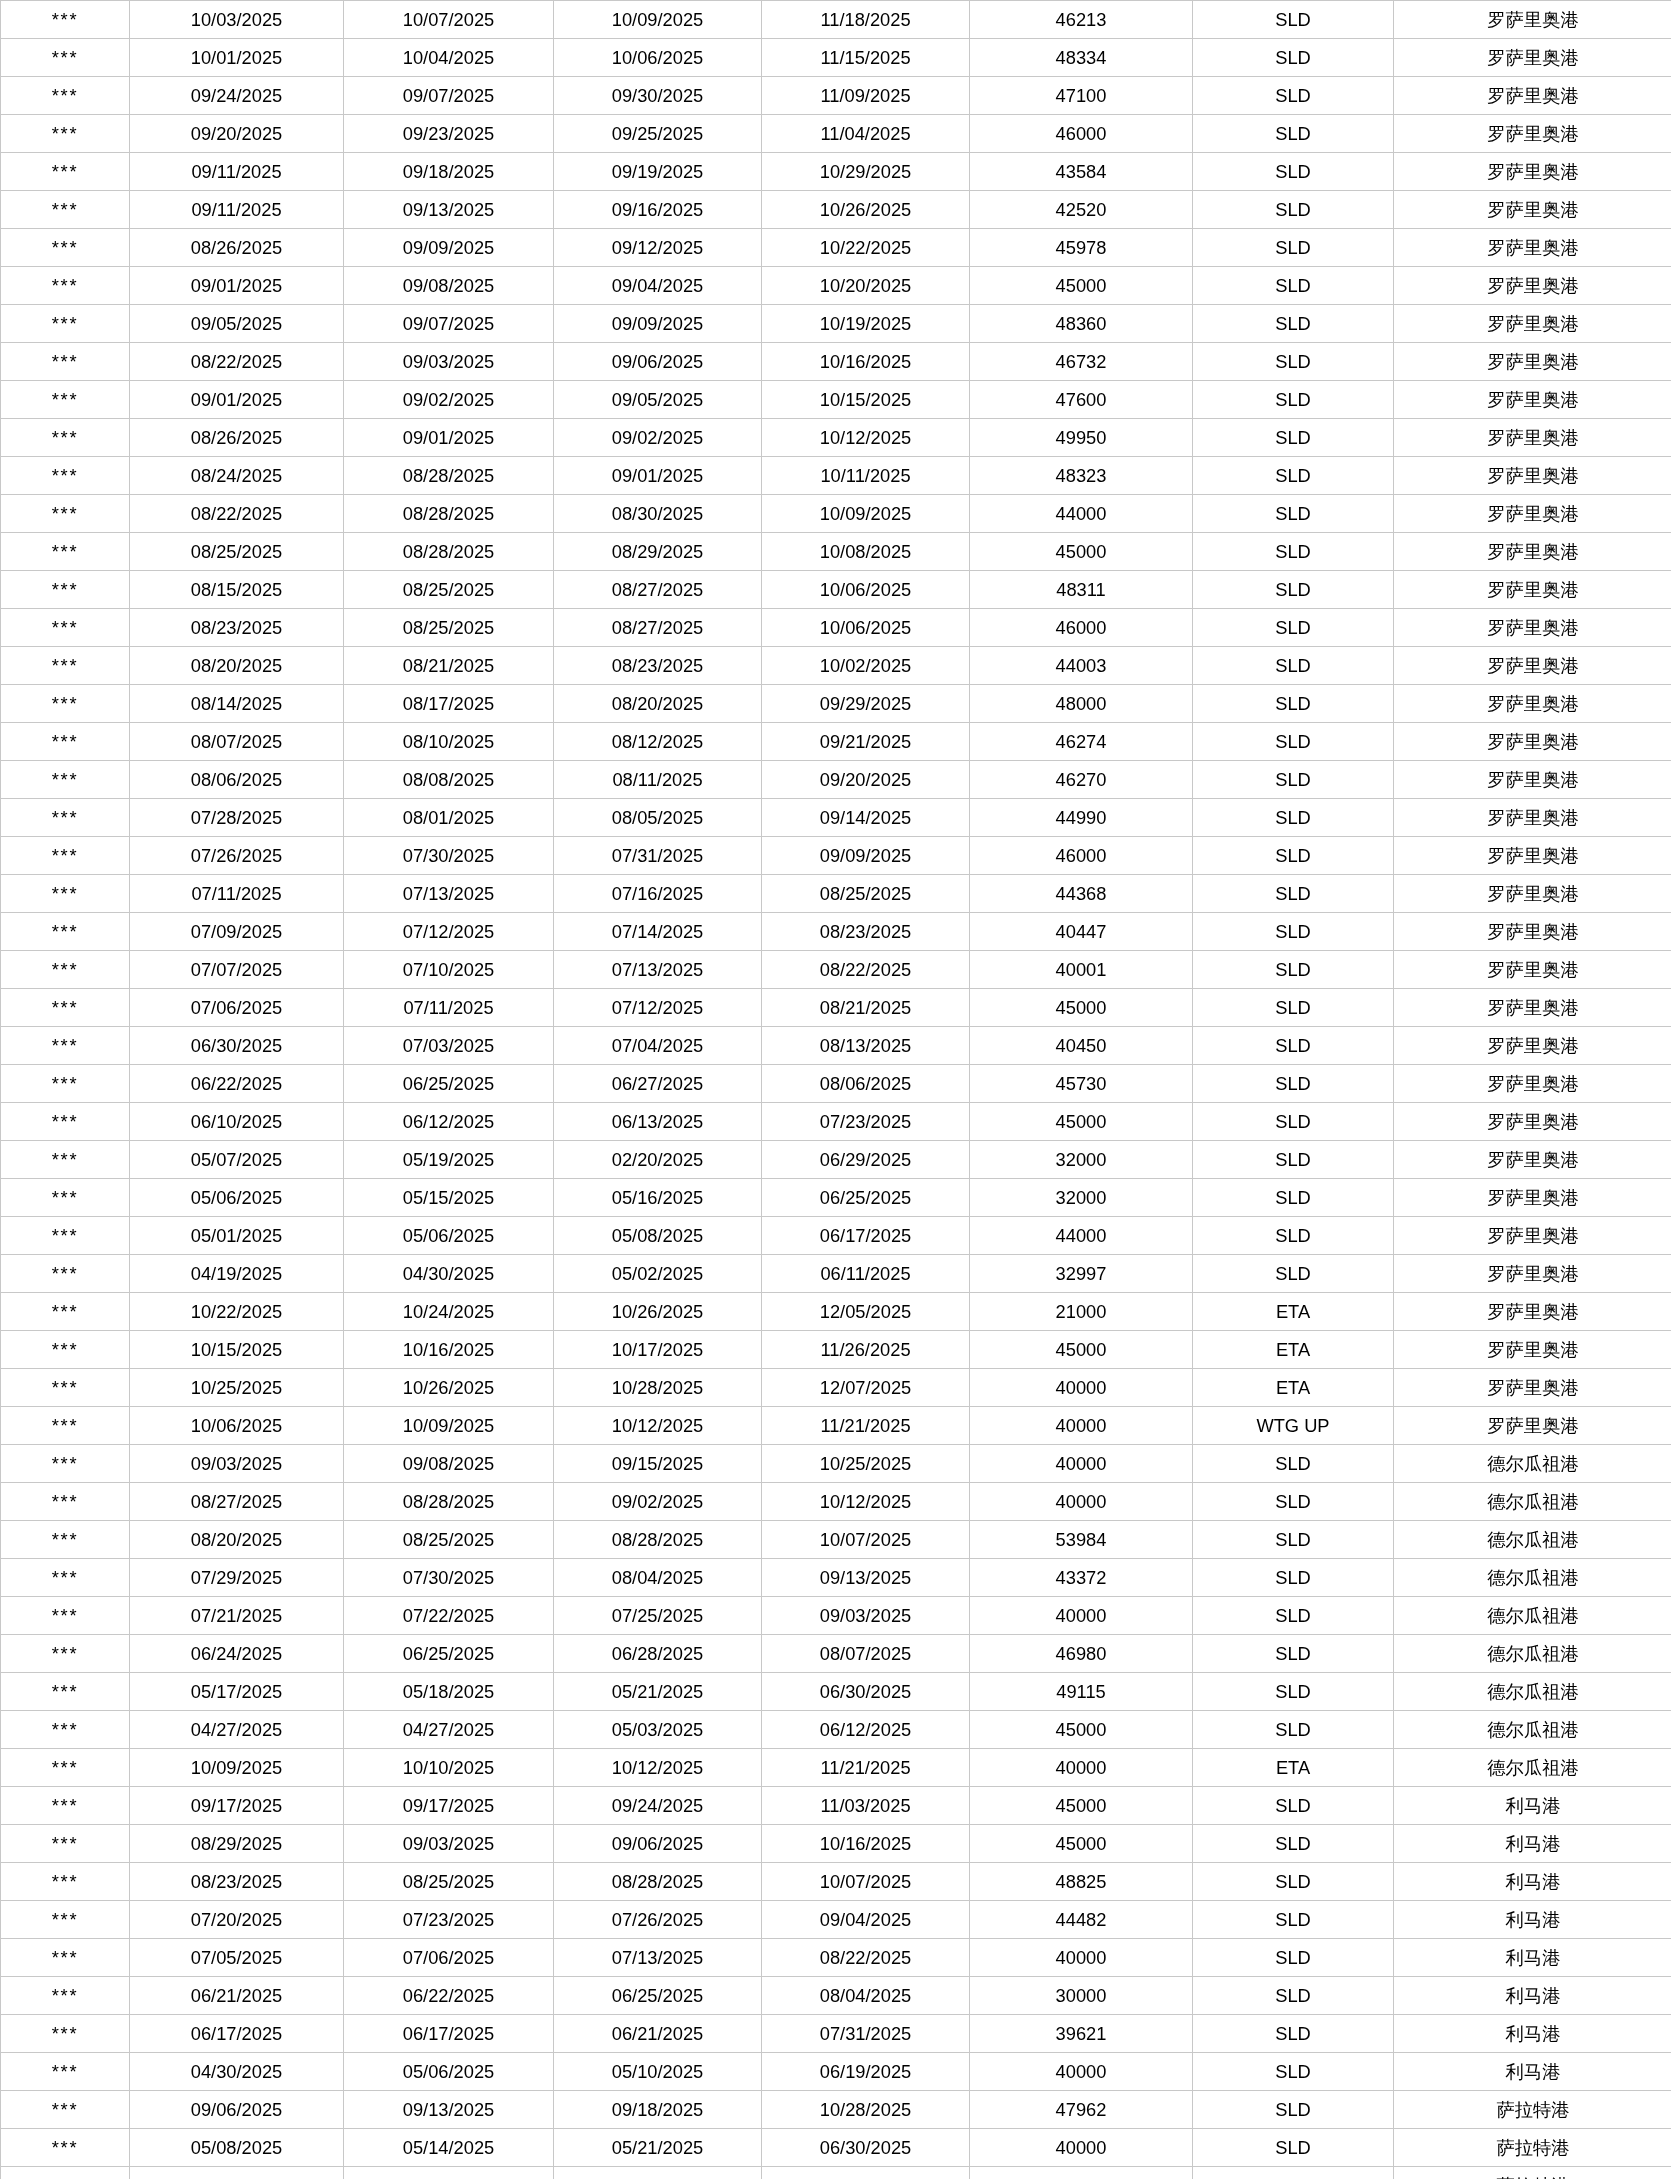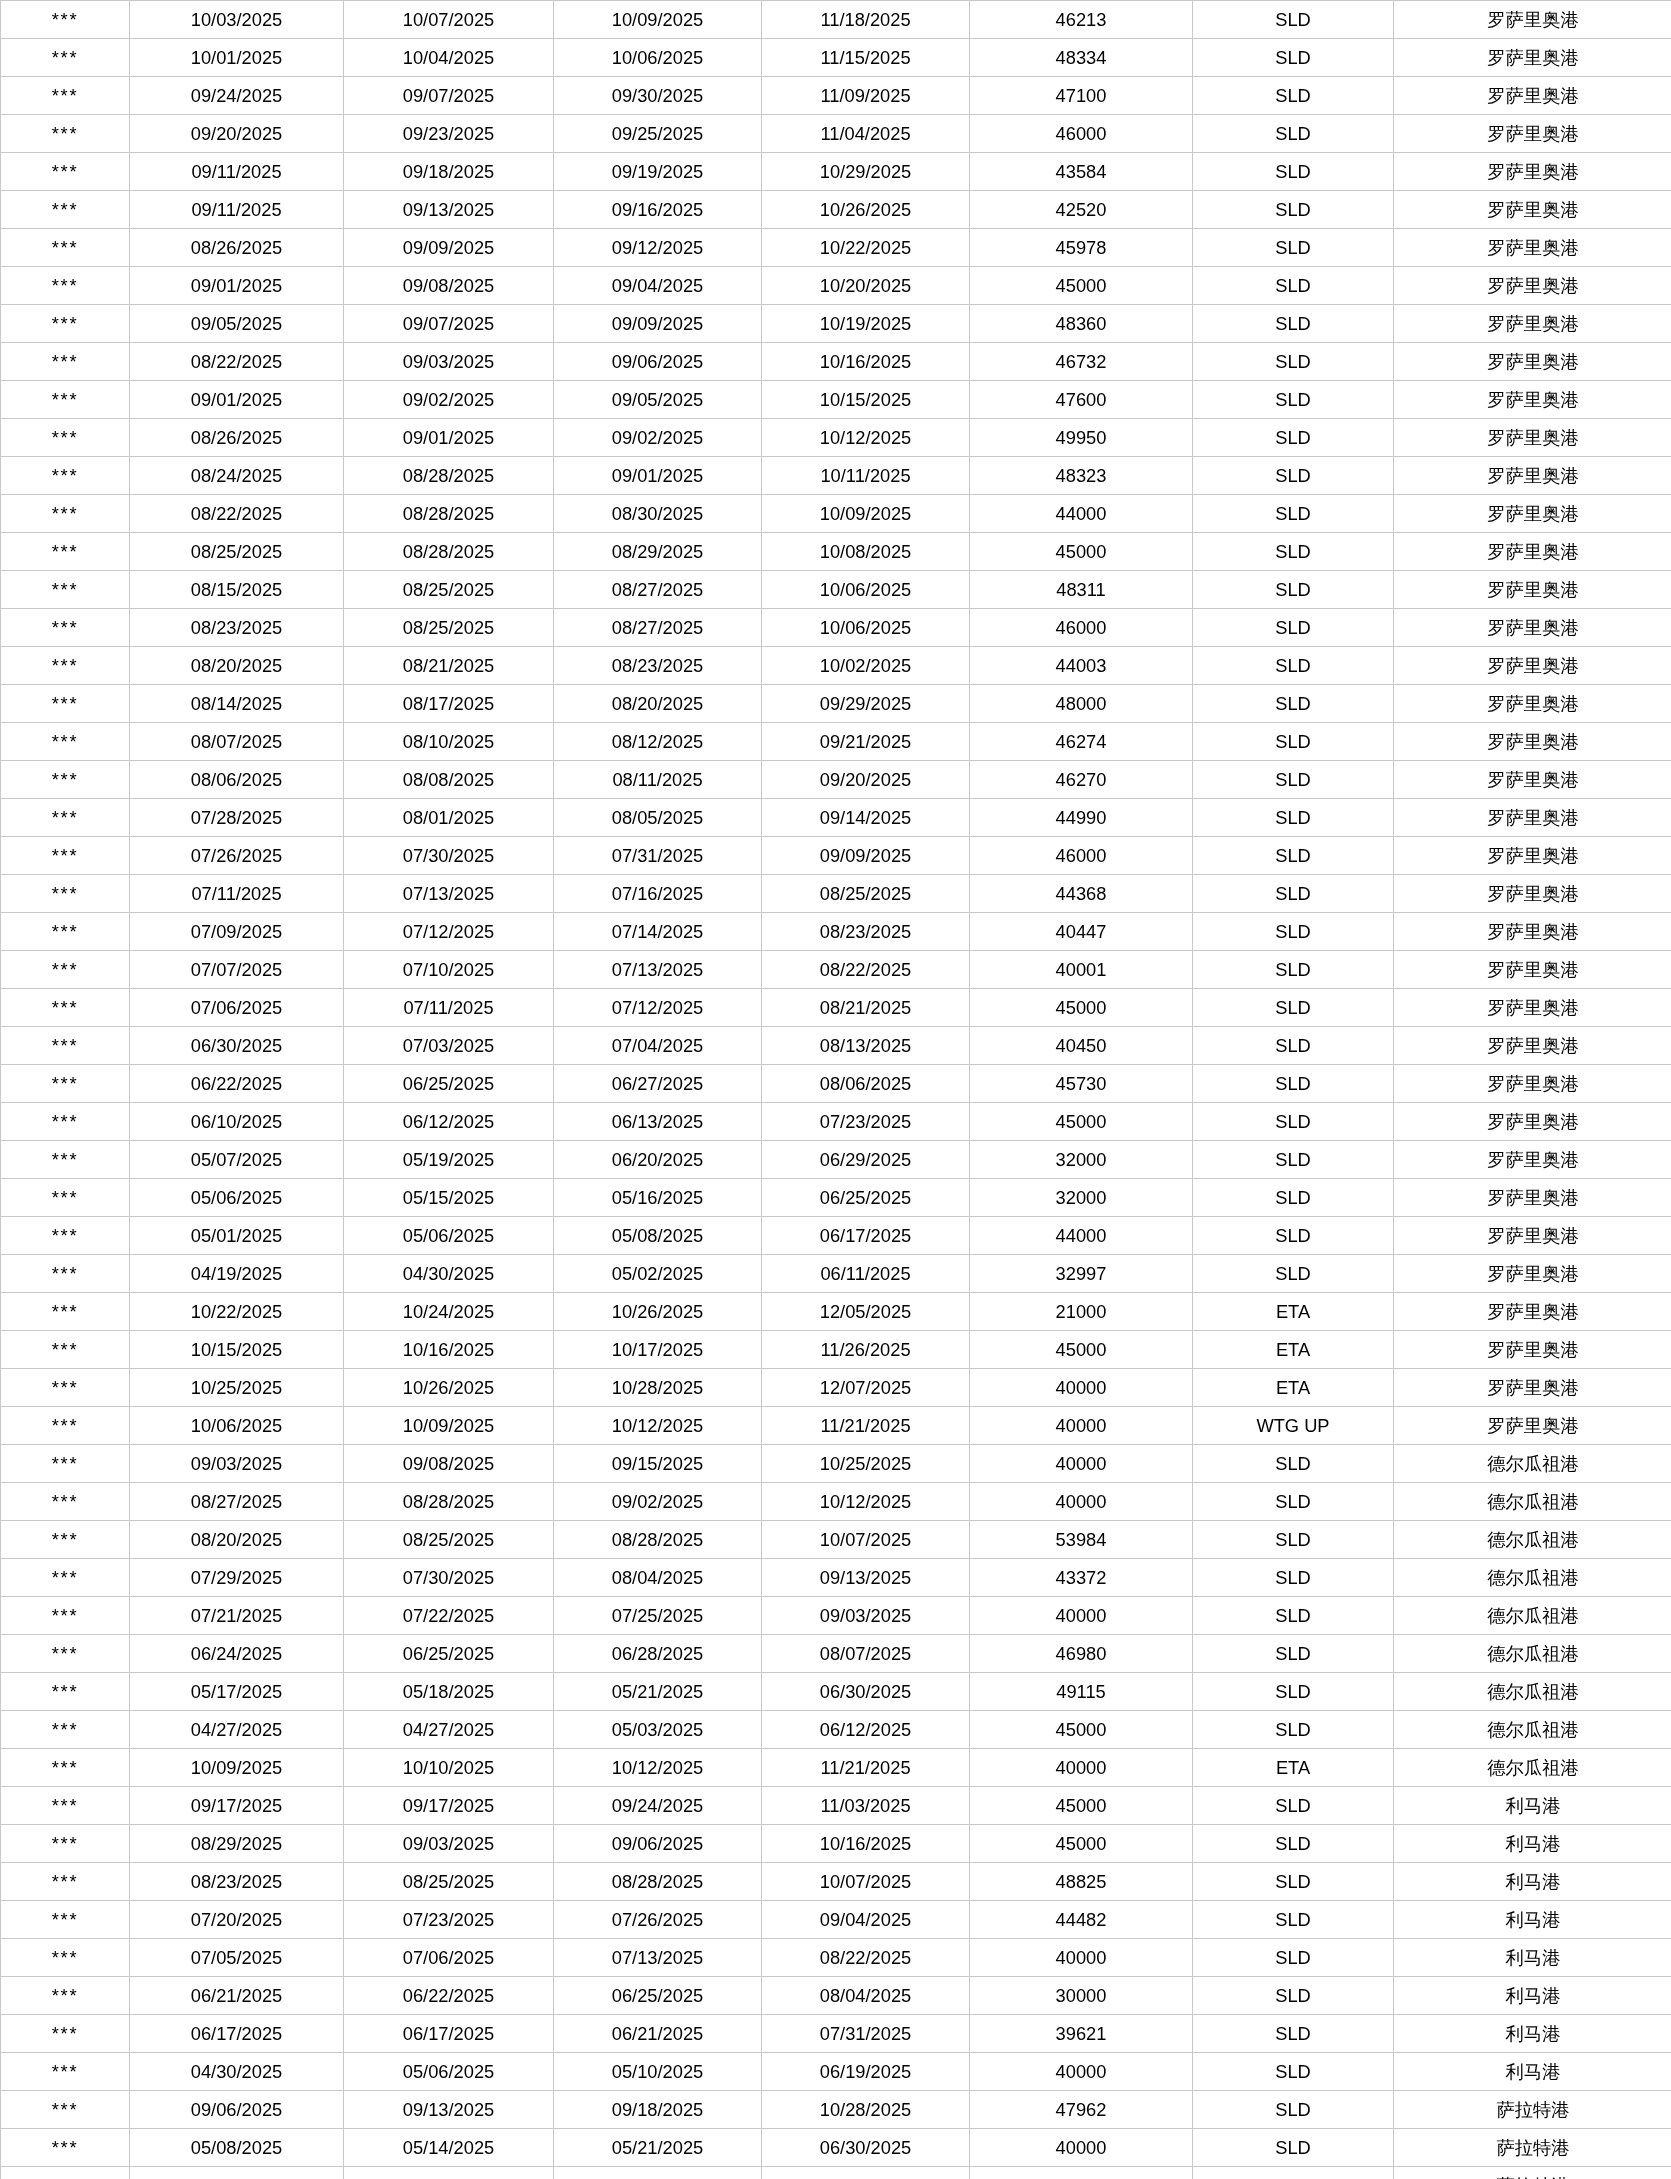--- a/index.html
+++ b/index.html
@@ -365,21 +365,21 @@
         <td>06/13/2025</td>
         <td>07/23/2025</td>
         <td class="col-qty">45000</td>
         <td class="col-status">SLD</td>
         <td class="col-port">罗萨里奥港</td>
       </tr>
       <tr>
         <td class="col-mask">***</td>
         <td>05/07/2025</td>
         <td>05/19/2025</td>
-        <td>06/20/2025</td>
+        <td>02/20/2025</td>
         <td>06/29/2025</td>
         <td class="col-qty">32000</td>
         <td class="col-status">SLD</td>
         <td class="col-port">罗萨里奥港</td>
       </tr>
       <tr>
         <td class="col-mask">***</td>
         <td>05/06/2025</td>
         <td>05/15/2025</td>
         <td>05/16/2025</td>

